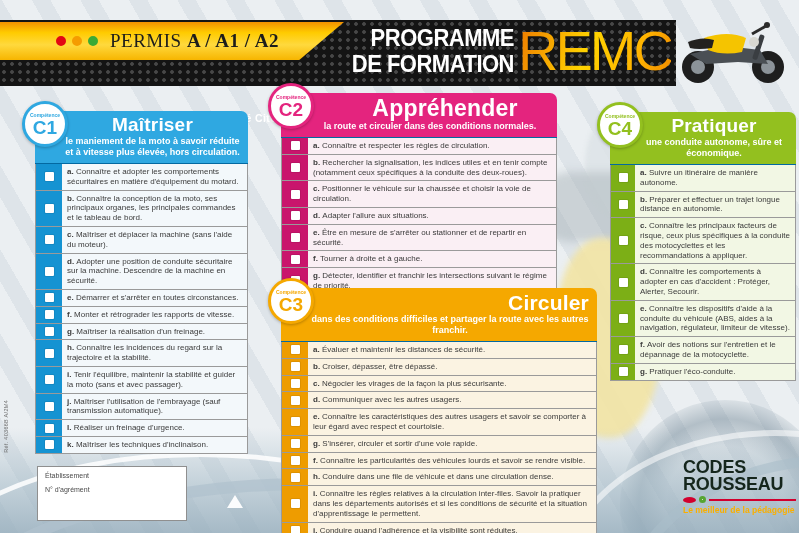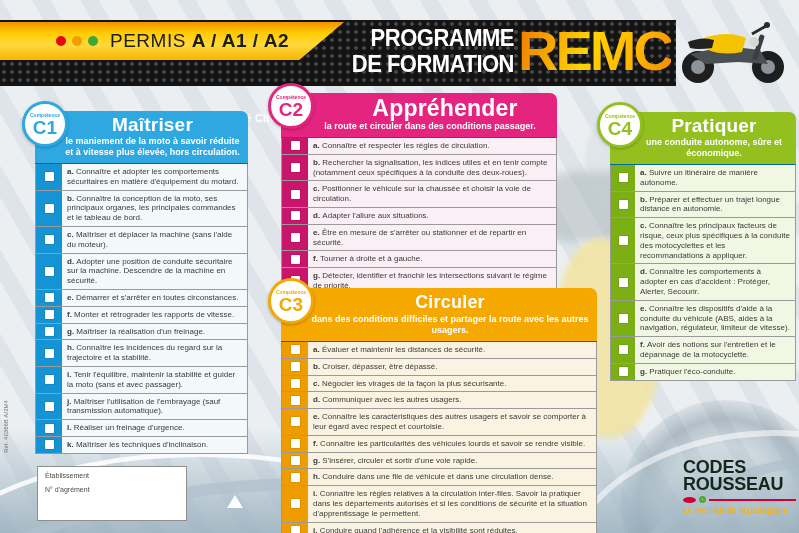--- a/index.html
+++ b/index.html
@@ -48,44 +48,44 @@
     position:absolute; left:0; top:2px; width:344px; height:38px;
     background:linear-gradient(180deg,#F29100 0%,#FFCB00 28%,#FFD93D 60%,#F7B500 100%);
     clip-path:polygon(0 0, 100% 0, 87% 100%, 0 100%);
     display:flex; align-items:center;
   }
   .rings { display:flex; gap:6px; margin-left:56px; }
   .ring { width:10px; height:10px; border-radius:50%; background:#fff; }
   .ring.r1 { border:5px solid #E30613; }
   .ring.r2 { border:5px solid #F59C00; }
   .ring.r3 { border:5px solid #3AAA35; }
-  .permis-line { margin-left:12px; font-size:19px; color:#1D1D1B; letter-spacing:.5px; }
+  .permis-line { margin-left:12px; font-size:19px; color:#1D1D1B; letter-spacing:.5px;font-family:Liberation Serif, serif; }
   .permis-line b { font-weight:800; }
   .ref-subtitle {
     position:absolute; left:22px; top:46px; color:#fff; font-size:10.5px; font-weight:bold; letter-spacing:.4px;margin-top:46px;
   }
   .prog-block { position:absolute; left:342px; top:7px; width:172px; text-align:right;
     color:#fff; font-weight:800; font-size:22px; line-height:24px; letter-spacing:-.5px; transform:scaleY(1.08); }
-  .remc { position:absolute; left:518px; top:-2px; font-size:56px; font-weight:700; letter-spacing:-3px; line-height:66px;
+  .remc { position:absolute; left:518px; top:-2px; font-size:56px; font-weight:400; letter-spacing:-3px; line-height:66px;
     background:linear-gradient(110deg,#EF8000 5%,#FFD400 45%,#FFB400 75%,#F08A00 100%);
     -webkit-background-clip:text; background-clip:text; color:transparent; }
   .moto-svg { position:absolute; left:668px; top:12px; z-index:3; }
   
   .col { position:absolute; z-index:3; }
   .c1 { left:35px;  top:111px; width:213px; }
   .c2 { left:281px; top:93px;  width:276px; }
   .c3 { left:281px; top:288px; width:316px; }
   .c4 { left:610px; top:112px; width:186px; }
   .col-header {
     position:relative; background:var(--hdr); color:#fff; text-align:center;
     padding:3px 8px 5px 30px; border-radius:7px 7px 0 0;
   }
   .col-header .title { font-weight:800; font-size:19px; line-height:22px; letter-spacing:.2px; }
   .c2 .col-header .title { font-size:23px; line-height:25px;margin-left:30px; }
-  .c3 .col-header .title { font-size:18px; line-height:23px; }
+  .c3 .col-header .title { font-size:21px; line-height:23px;text-align:right; }
   .col-header .subtitle { font-weight:bold; font-size:9px; line-height:11px; }
   .badge {
     position:absolute; left:-13px; top:-10px; width:46px; height:46px; border-radius:50%;
     background:#fff; border:3px solid var(--hdr); color:var(--hdr); z-index:4;
     display:flex; flex-direction:column; align-items:center; justify-content:center;
     box-shadow:0 1px 3px rgba(0,0,0,.25);
   }
   .badge .blabel { font-size:5px; font-weight:bold; line-height:6px; }
   .badge .bcode  { font-size:19px; font-weight:800; line-height:19px; }
   .rows { border-top:1px solid #0369a1; }
@@ -105,21 +105,21 @@
   .ref-vertical {
     position:absolute; left:3px; top:400px; z-index:3; font-size:5.5px; color:#6E6E6E;
     writing-mode:vertical-rl; transform:rotate(180deg); letter-spacing:.3px;
   }
   .codes-logo { position:absolute; left:683px; top:459px; width:113px; z-index:3; color:#15261C; }
   .codes-logo .l { font-size:18px; font-weight:900; line-height:17px; letter-spacing:-.2px; }
   .logo-marks { display:flex; align-items:center; gap:3px; margin:3px 0 2px; }
   .red-ellipse { width:13px; height:6px; background:#D2002E; border-radius:50%; }
   .green-ring  { width:7px; height:7px; background:#fff; border:3px solid #56A531; border-radius:50%; }
   .red-line { flex:1; height:2px; background:#D2002E; }
-  .tagline { font-size:8.5px; font-weight:normal; color:#F9AF00; }
+  .tagline { font-size:8.5px; font-weight:bold; color:#F9AF00; }
 </style>
 </head>
 <body>
 
 <div class="bg-stripes"></div>
 <div class="ghost-light"></div>
 <div class="ghost-gray-top"></div>
 <div class="ghost-yellow"></div>
 <div class="ghost-wheel"></div>
 <div class="bottom-fade"></div>
@@ -248,21 +248,21 @@
     </div>
 </section>
 
 <section class="col c2" style="--hdr: #E4247E; --chk: #C9156C; --row: #FAEFF4;">
   <div class="badge">
     <span class="blabel">Compétence</span>
     <span class="bcode">C2</span>
   </div>
   <div class="col-header">
     <div class="title">Appréhender</div>
-    <div class="subtitle">la route et circuler dans des conditions passager.</div>
+    <div class="subtitle">la route et circuler dans des conditions normales.</div>
   </div>
   <div class="rows">
       <div class="row">
         <div class="chk">
           <span class="sq"></span>
         </div>
         <div class="cell"><b>a. </b>Connaître et respecter les règles de circulation.</div>
       </div>
       <div class="row">
         <div class="chk">
@@ -309,21 +309,21 @@
     </div>
 </section>
 
 <section class="col c3" style="--hdr: #F5A800; --chk: #EE9C00; --row: #FBF3E2;">
   <div class="badge">
     <span class="blabel">Compétence</span>
     <span class="bcode">C3</span>
   </div>
   <div class="col-header">
     <div class="title">Circuler</div>
-    <div class="subtitle">dans des conditions difficiles et partager la route avec les autres usagers.</div>
+    <div class="subtitle">dans des conditions difficiles et partager la route avec les autres franchir.</div>
   </div>
   <div class="rows">
       <div class="row">
         <div class="chk">
           <span class="sq"></span>
         </div>
         <div class="cell"><b>a. </b>Évaluer et maintenir les distances de sécurité.</div>
       </div>
       <div class="row">
         <div class="chk">
@@ -346,27 +346,27 @@
       <div class="row">
         <div class="chk">
           <span class="sq"></span>
         </div>
         <div class="cell"><b>e. </b>Connaître les caractéristiques des autres usagers et savoir se comporter à leur égard avec respect et courtoisie.</div>
       </div>
       <div class="row">
         <div class="chk">
           <span class="sq"></span>
         </div>
+        <div class="cell"><b>g. </b>S'insérer, circuler et sortir d'une voie rapide.</div>
+      </div>
+      <div class="row">
+        <div class="chk">
+          <span class="sq"></span>
+        </div>
         <div class="cell"><b>f. </b>Connaître les particularités des véhicules lourds et savoir se rendre visible.</div>
-      </div>
-      <div class="row">
-        <div class="chk">
-          <span class="sq"></span>
-        </div>
-        <div class="cell"><b>g. </b>S'insérer, circuler et sortir d'une voie rapide.</div>
       </div>
       <div class="row">
         <div class="chk">
           <span class="sq"></span>
         </div>
         <div class="cell"><b>h. </b>Conduire dans une file de véhicule et dans une circulation dense.</div>
       </div>
       <div class="row">
         <div class="chk">
           <span class="sq"></span>

